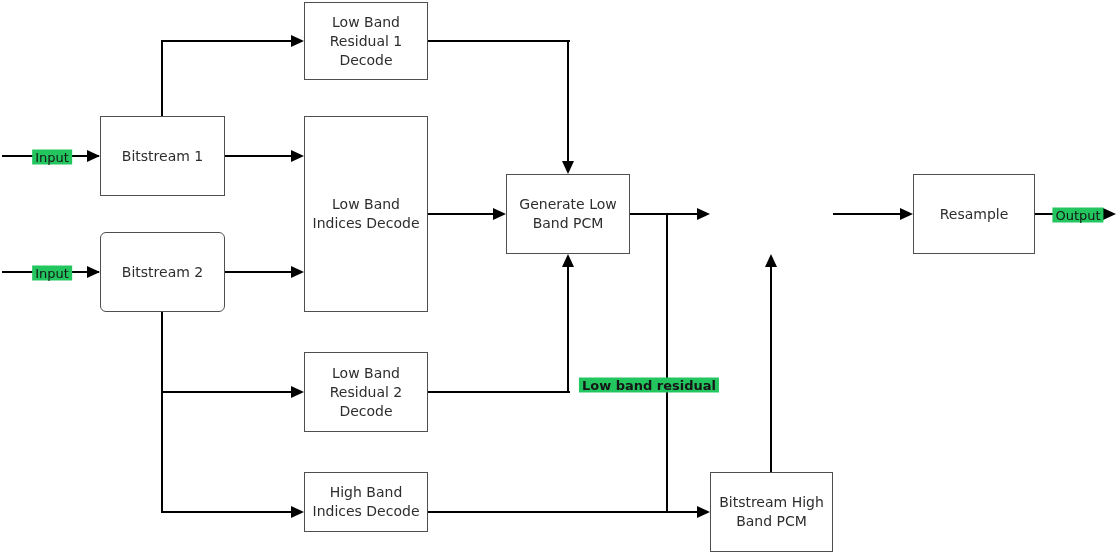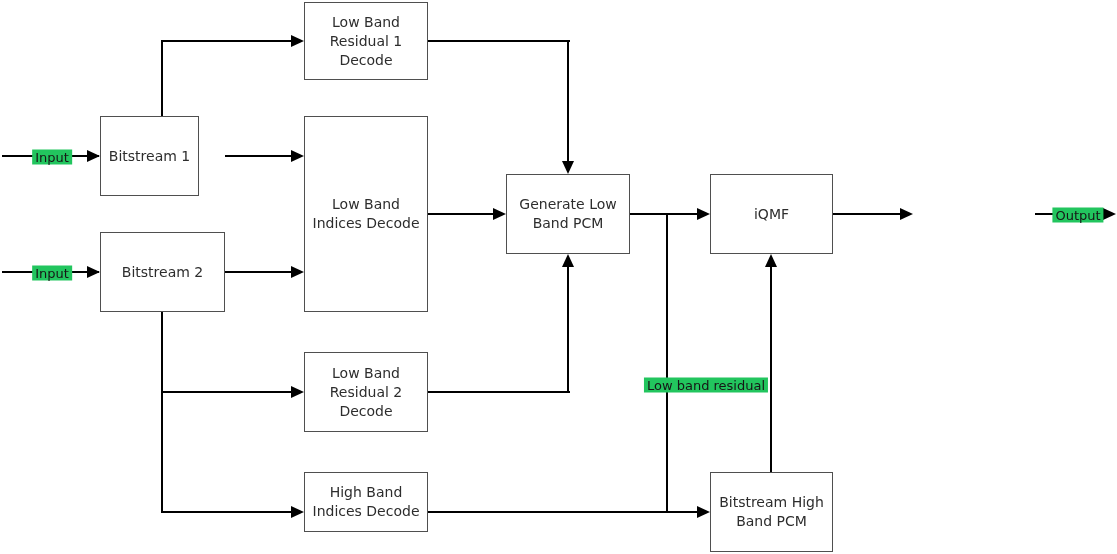--- a/index.html
+++ b/index.html
@@ -65,57 +65,57 @@
   <div class="arr arr-r" style="left:697px;top:506px;"></div>
   <div class="arr arr-r" style="left:900px;top:208px;"></div>
   <div class="arr arr-r" style="left:1103px;top:208px;"></div>
 
   <div class="node" style="left:304px;top:2px;width:124px;height:78px;">
     <span>Low Band</span>
     <span>Residual 1</span>
     <span>Decode</span>
   </div>
 
-  <div class="node" style="left:100px;top:116px;width:99px;height:80px;">
+  <div class="node" style="left:100px;top:116px;width:125px;height:80px;">
     <span>Bitstream 1</span>
   </div>
 
   <div class="node" style="left:304px;top:116px;width:124px;height:196px;">
     <span>Low Band</span>
     <span>Indices Decode</span>
   </div>
 
-  <div class="node" style="left:100px;top:232px;width:125px;height:80px;">
+  <div class="node" style="left:100px;top:232px;width:125px;height:80px;border-radius:6px;">
     <span>Bitstream 2</span>
   </div>
 
   <div class="node" style="left:304px;top:352px;width:124px;height:80px;">
     <span>Low Band</span>
     <span>Residual 2</span>
     <span>Decode</span>
   </div>
 
   <div class="node" style="left:304px;top:472px;width:124px;height:60px;">
     <span>High Band</span>
     <span>Indices Decode</span>
   </div>
 
   <div class="node" style="left:506px;top:174px;width:124px;height:80px;">
     <span>Generate Low</span>
     <span>Band PCM</span>
   </div>
 
-  <div class="node" style="left:710px;top:174px;width:123px;height:80px;">
-    <span>iQMF</span>
+
+  <div class="node" style="left:913px;top:174px;width:122px;height:80px;">
+    <span>Resample</span>
   </div>
-
 
   <div class="node" style="left:710px;top:472px;width:123px;height:80px;">
     <span>Bitstream High</span>
     <span>Band PCM</span>
   </div>
 
   <div class="edge-label" style="left:52px;top:157px;">Input</div>
   <div class="edge-label" style="left:52px;top:273px;">Input</div>
   <div class="edge-label" style="left:1078px;top:215px;">Output</div>
-  <div class="edge-label" style="left:706px;top:385px;">Low band residual</div>
+  <div class="edge-label" style="left:649px;top:385px;font-weight:bold;">Low band residual</div>
 
 </div>
 
 </body></html>

